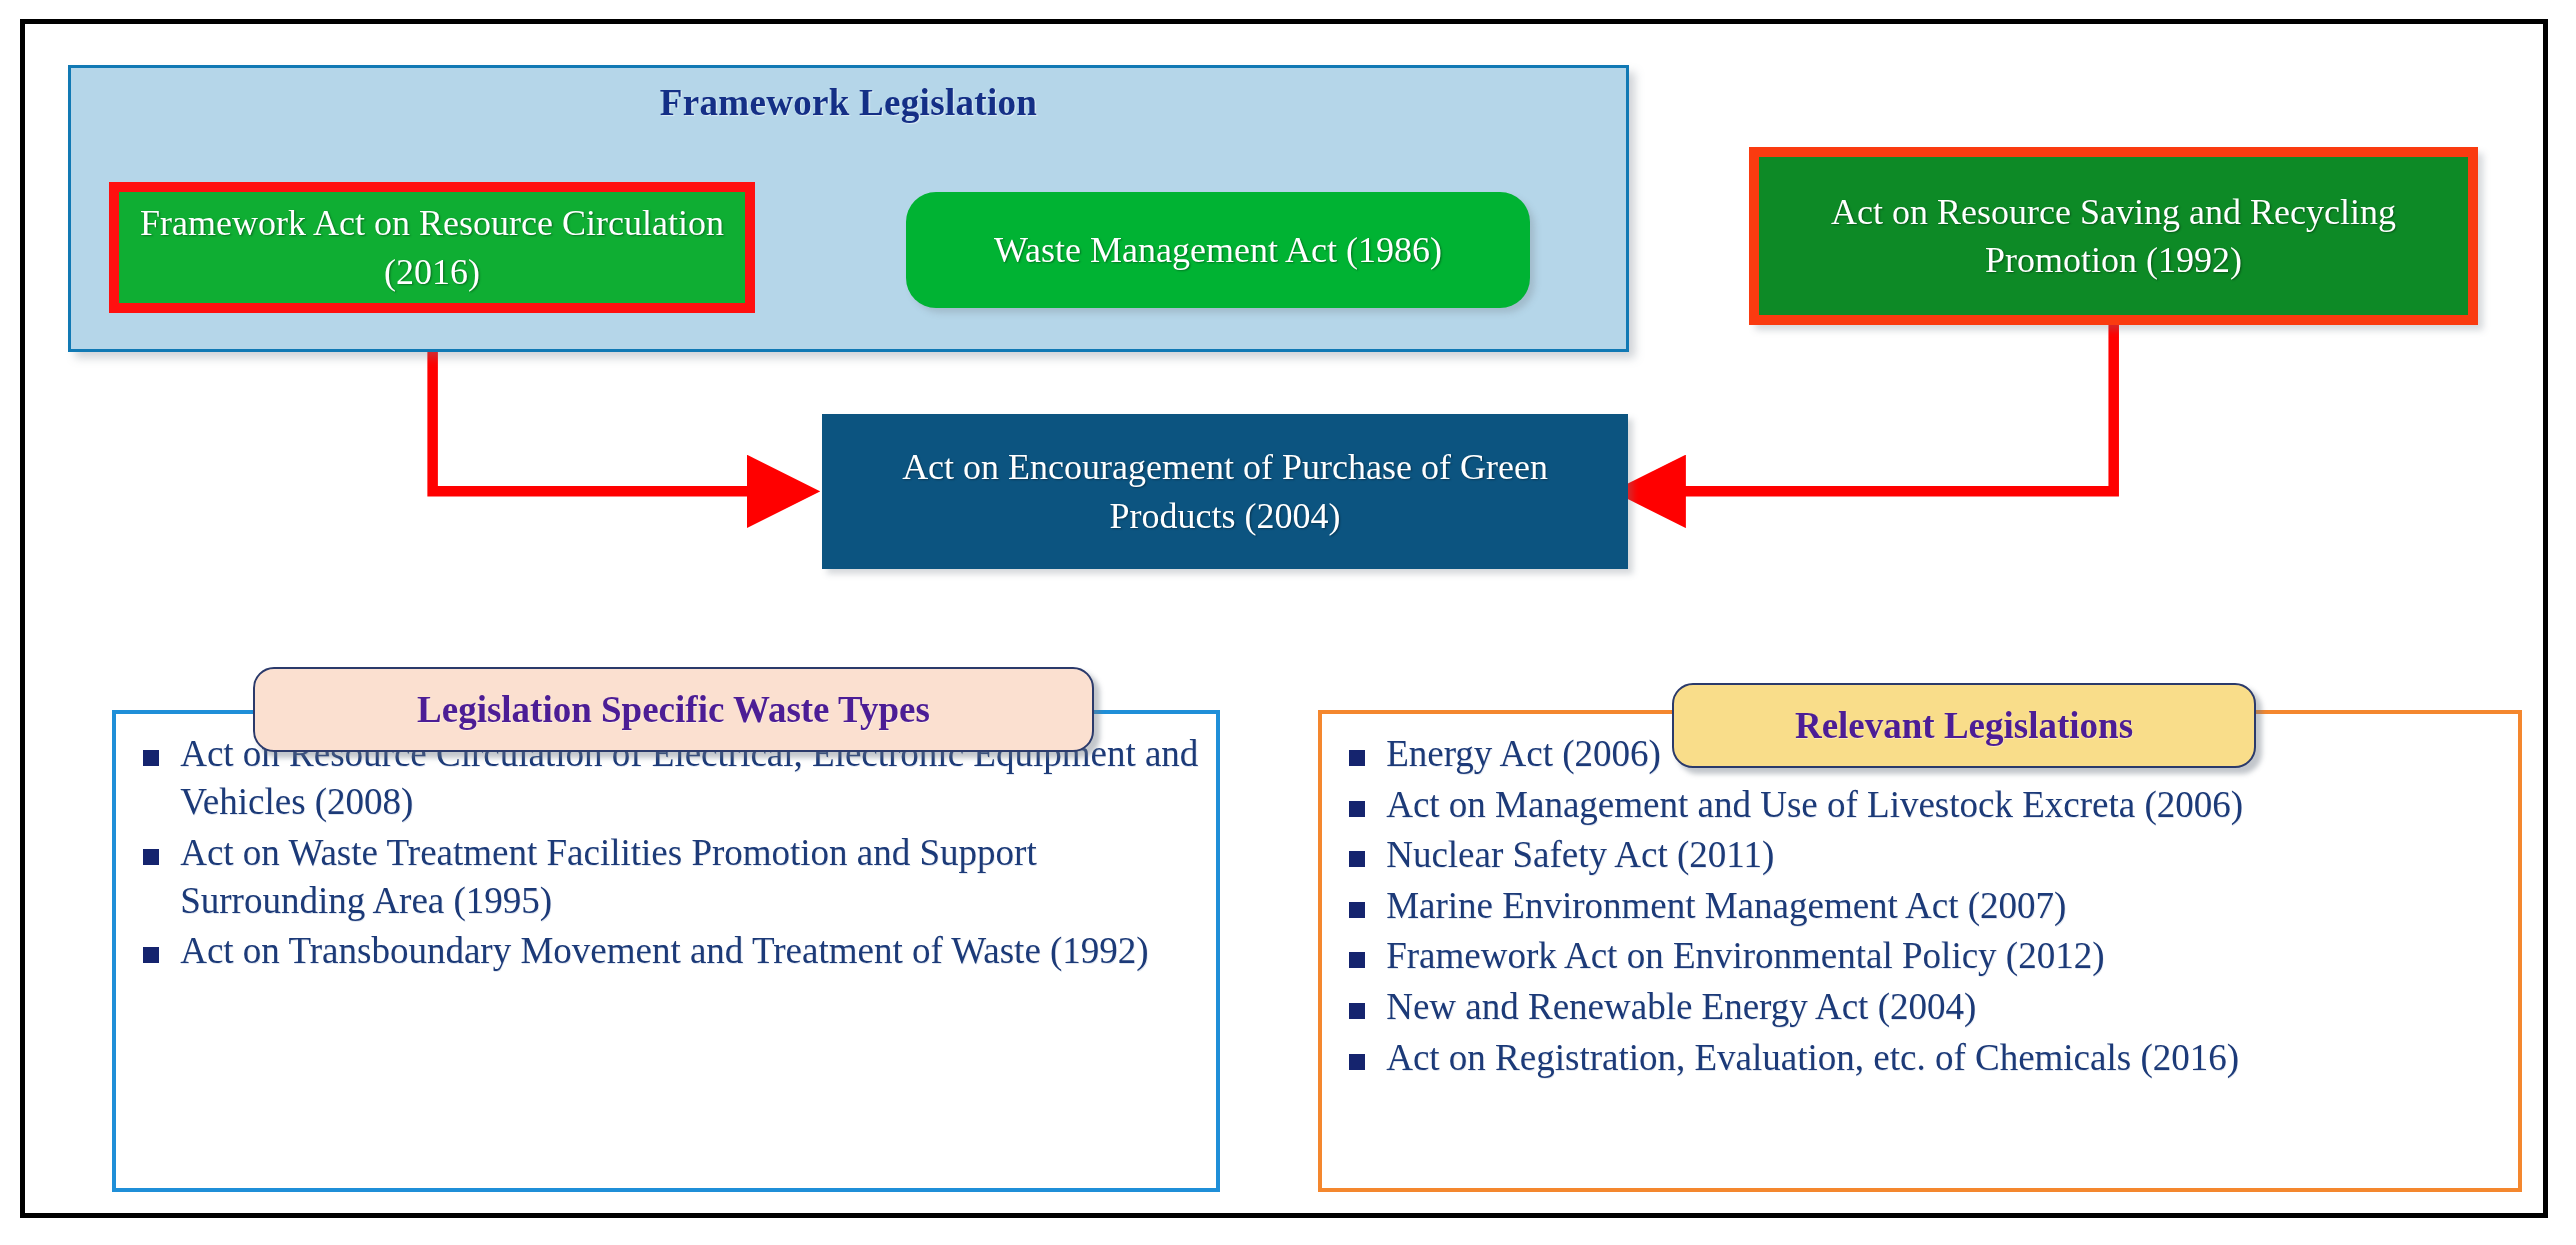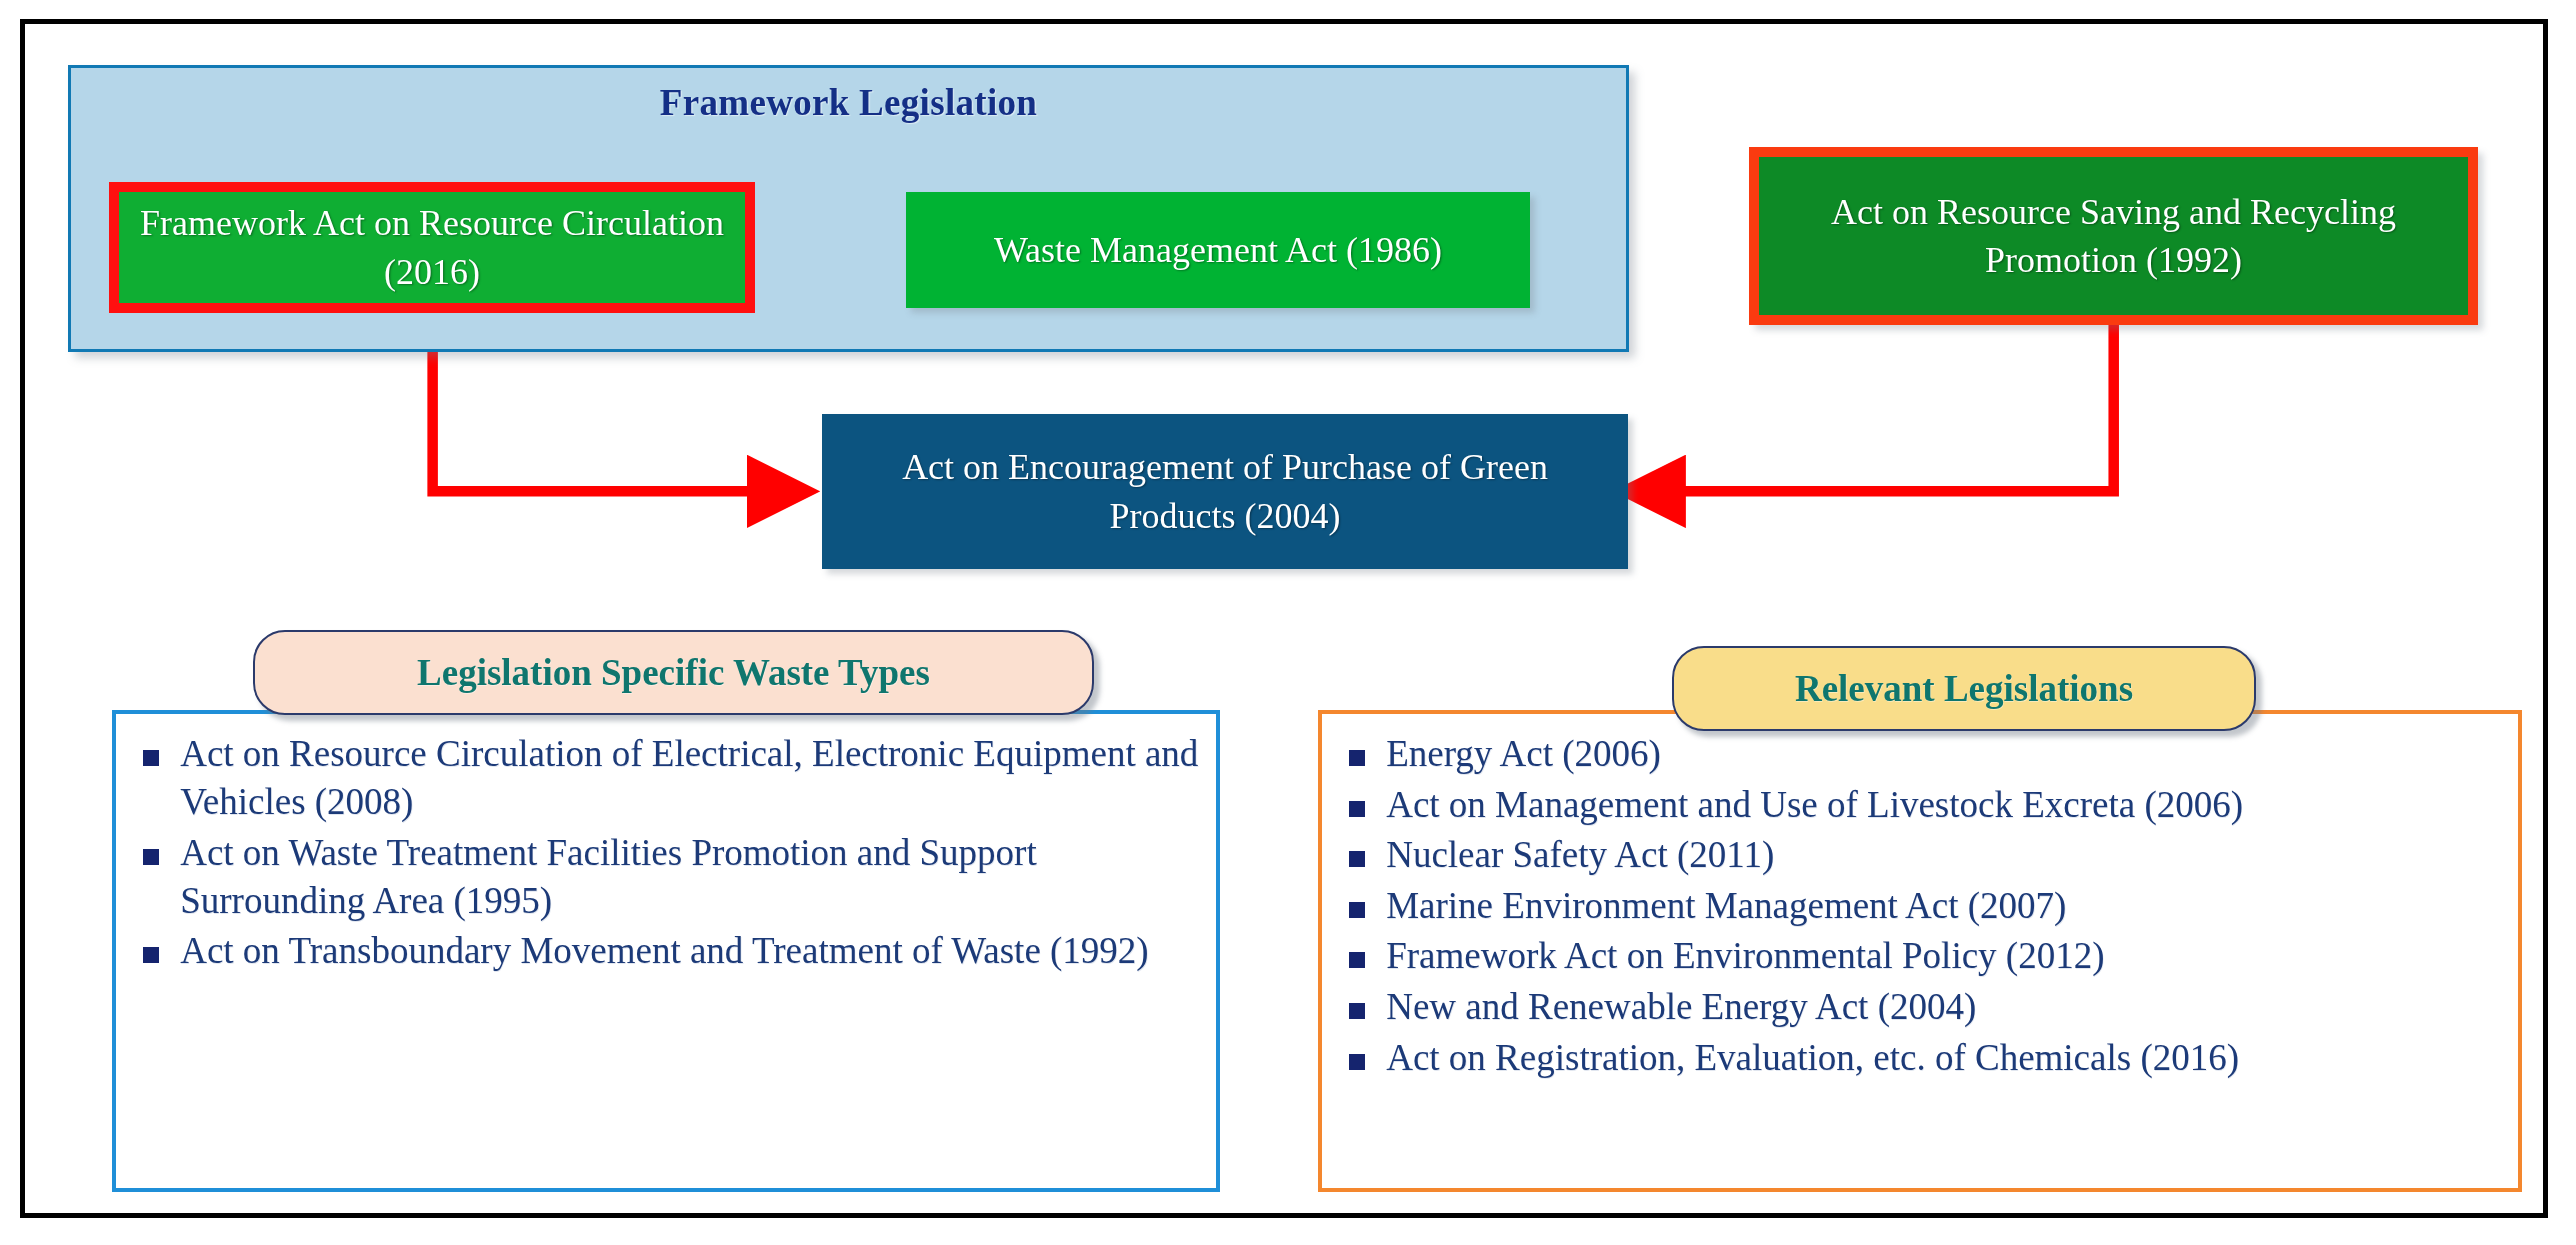--- a/index.html
+++ b/index.html
@@ -84,20 +84,21 @@
     border: 10.5px solid #ff1010;
   }
 
   .box-waste-mgmt {
     left: 906px;
     top: 192px;
     width: 624px;
     height: 116px;
     background: #00b333;
     box-shadow: 5px 5px 6.2px rgba(120,130,140,0.3);
+    border-radius: 30px;
   }
 
   .box-resource-saving {
     left: 1749px;
     top: 147px;
     width: 729px;
     height: 178px;
     background: #0d8a26;
     border: 10.5px solid #fa3b10;
     box-shadow: 5.6px 5.6px 6.8px rgba(120,130,140,0.3);
@@ -151,30 +152,31 @@
     left: 1318px;
     top: 710px;
     width: 1204px;
     height: 482px;
     border: 4.3px solid #f4872e;
   }
 
   .panel-header {
     position: absolute;
     box-sizing: border-box;
-    border-radius: 32px;
+    border-radius: 21px;
     display: flex;
     align-items: center;
     justify-content: center;
     font-size: 37px;
     font-weight: bold;
-    color: #0f766e;
+    color: #4c1d95;
     text-align: center;
     box-shadow: 5.6px 5.6px 5.6px rgba(110,120,130,0.42);
     text-shadow: 0.6px 0.6px 0.6px rgba(255,255,255,0.4);
+    margin-top: 37px;
   }
   .header-left {
     left: 253px;
     top: 630px;
     width: 841px;
     height: 85px;
     background: #fbe0d0;
     border: 2.5px solid #2b3a6b;
   }
   .header-right {

